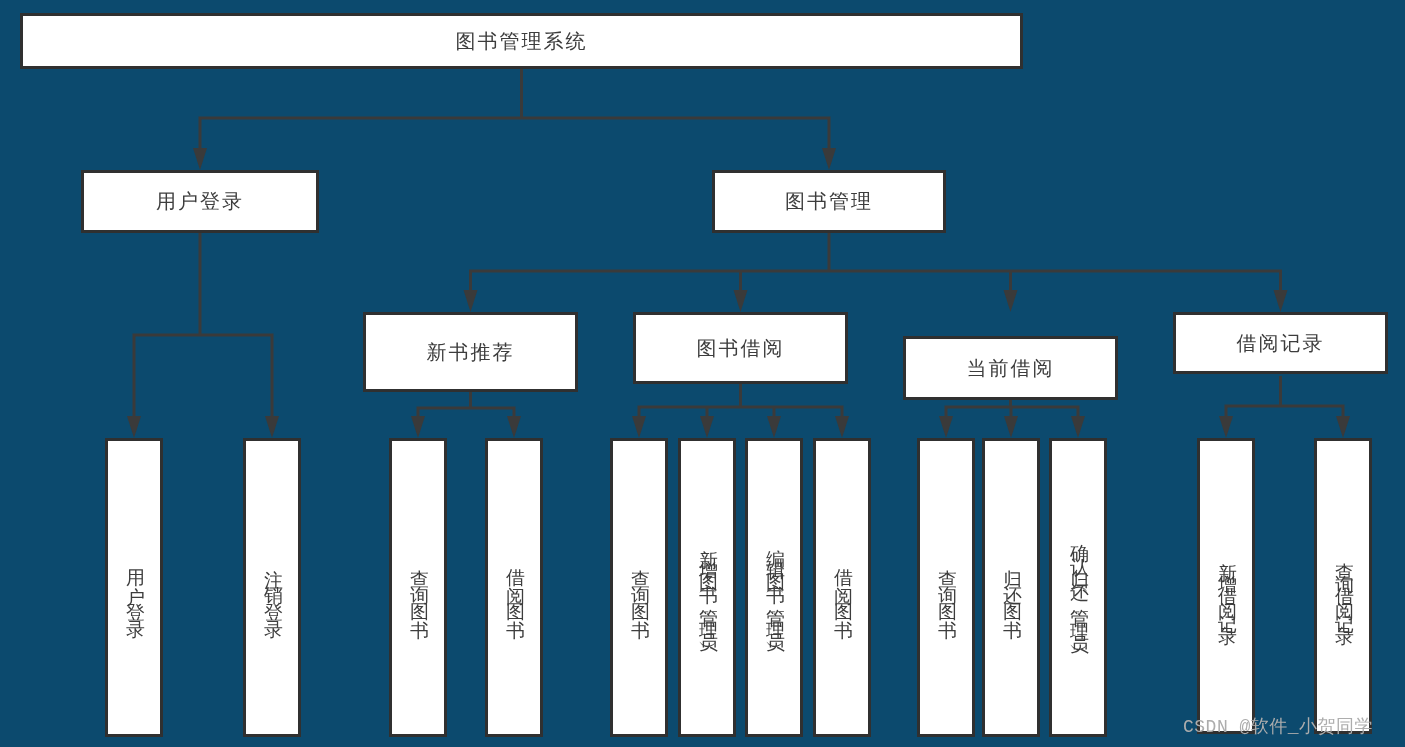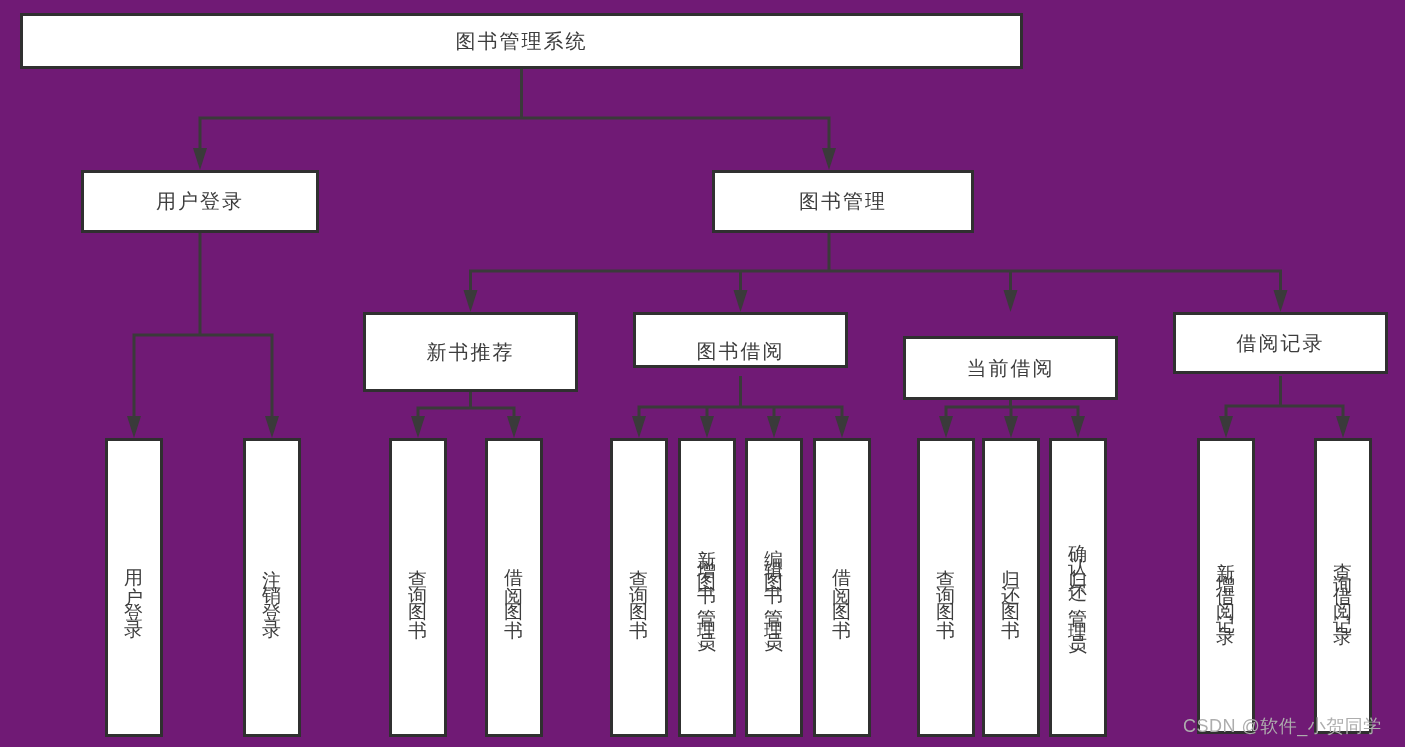--- a/index.html
+++ b/index.html
@@ -1,20 +1,20 @@
 <!DOCTYPE html>
 <html lang="zh"><head>
 <meta charset="utf-8">
 <style>
   html,body{margin:0;padding:0;background:#ffffff;}
   .stage{
     position:relative;
     width:1405px;height:747px;
-    background:#701a75;
-    font-family:Liberation Sans, sans-serif;
+    background:#0c4a6e;
+    font-family:Liberation Mono, monospace;
     overflow:hidden;
   }
   .connector-layer{position:absolute;left:0;top:0;width:1405px;height:747px;}
   .box{
     position:absolute;
     box-sizing:border-box;
     border:3px solid #303030;
     background:#ffffff;
     display:flex;
     align-items:center;
@@ -119,28 +119,28 @@
     </g>
   </svg>
 
   <div class="box" style="left:20px;top:13px;width:1003px;height:56px;">
     <span class="hlabel">图书管理系统</span>
   </div>
 
   <div class="box" style="left:81px;top:170px;width:238px;height:63px;">
     <span class="hlabel">用户登录</span>
   </div>
-  <div class="box" style="left:712px;top:170px;width:262px;height:63px;">
+  <div class="box" style="left:712px;top:170px;width:234px;height:63px;">
     <span class="hlabel">图书管理</span>
   </div>
 
   <div class="box" style="left:363px;top:312px;width:215px;height:80px;">
     <span class="hlabel">新书推荐</span>
   </div>
-  <div class="box" style="left:633px;top:312px;width:215px;height:56px;align-items:flex-end;">
+  <div class="box" style="left:633px;top:312px;width:215px;height:72px;">
     <span class="hlabel">图书借阅</span>
   </div>
   <div class="box" style="left:903px;top:312px;width:215px;height:64px;margin-top:24px;">
     <span class="hlabel">当前借阅</span>
   </div>
   <div class="box" style="left:1173px;top:312px;width:215px;height:62px;">
     <span class="hlabel">借阅记录</span>
   </div>
 
   <div class="vbox" style="left:105px;top:438px;width:58px;height:299px;">

